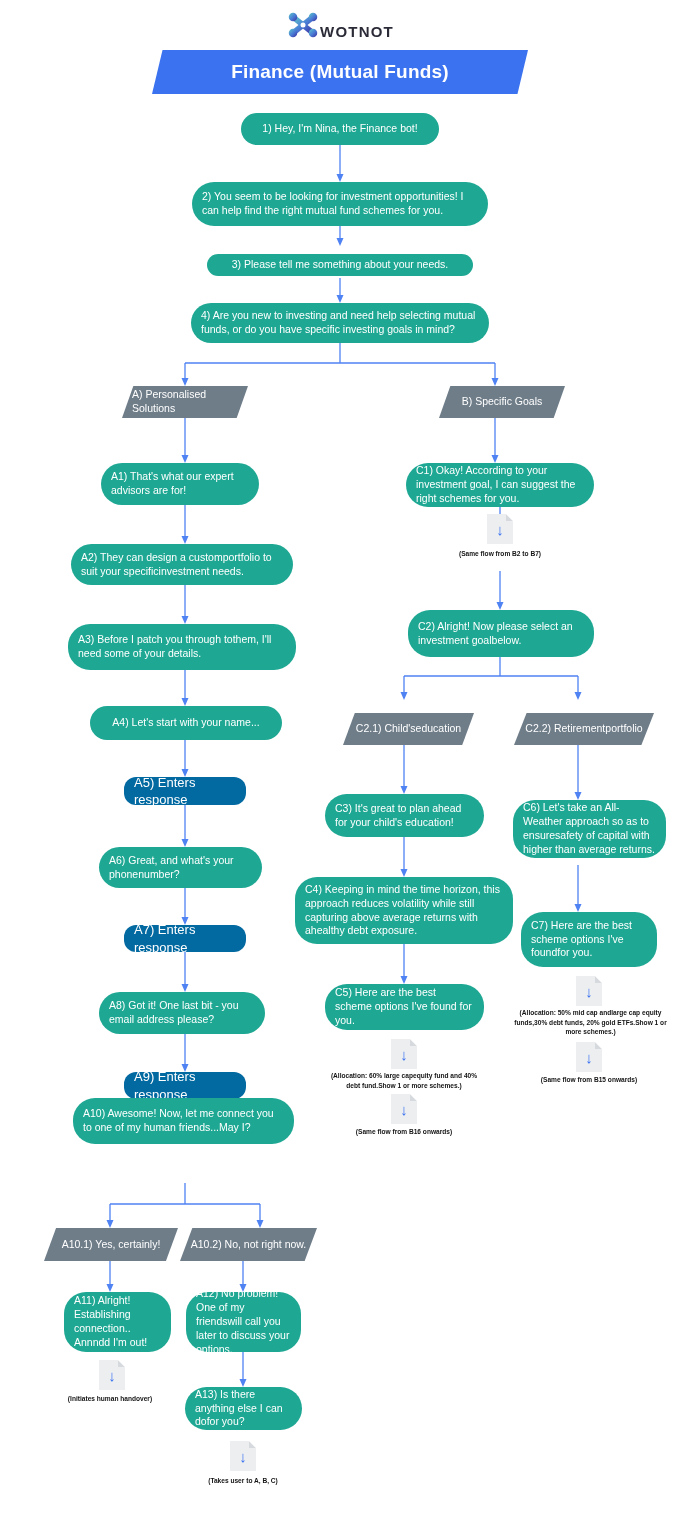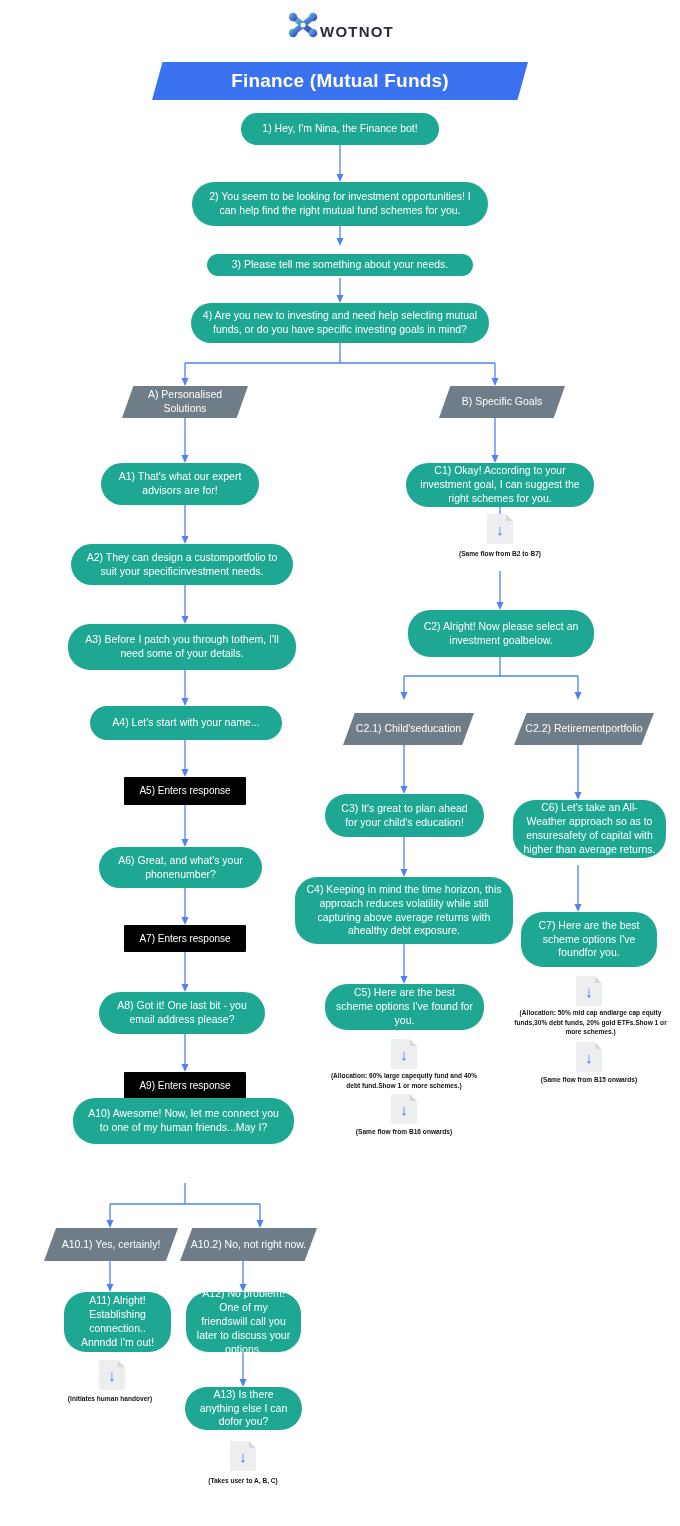--- a/index.html
+++ b/index.html
@@ -35,56 +35,55 @@
     font-size: 15px;
     font-weight: bold;
     letter-spacing: 1.2px;
     color: #2b2b38;
   }
 
   
   .banner {
     position: absolute;
     left: 152px; top: 50px;
-    width: 376px; height: 38px;
+    width: 376px; height: 44px;
     background: #3b72f0;
     clip-path: polygon(2.8% 0%, 100% 0%, 97.2% 100%, 0% 100%);
     display: flex;
     align-items: center;
     justify-content: center;
-    margin-top: 12px;
   }
   .banner-text {
     color: #ffffff;
     font-size: 19px;
     font-weight: bold;
     letter-spacing: .2px;
   }
 
   
   .node {
     position: absolute;
     box-sizing: border-box;
     display: flex;
     align-items: center;
     justify-content: center;
-    text-align: center;
+    text-align: left;
     color: #ffffff;
     line-height: 1.32;
     padding: 8px 10px;
   }
   .bot {
     background: #1ea893;
     border-radius: 22px;
     font-size: 10.5px;
   }
   .user {
-    background: #000000;
-    font-size: 10px;
-    border-radius: 1px;
+    background: #0369a1;
+    font-size: 13px;
+    border-radius: 12px;
   }
   .choice {
     background: #6f7d89;
     font-size: 10.5px;
   }
 
   
   .choice.par {
     clip-path: polygon(9% 0%, 100% 0%, 91% 100%, 0% 100%);
   }

